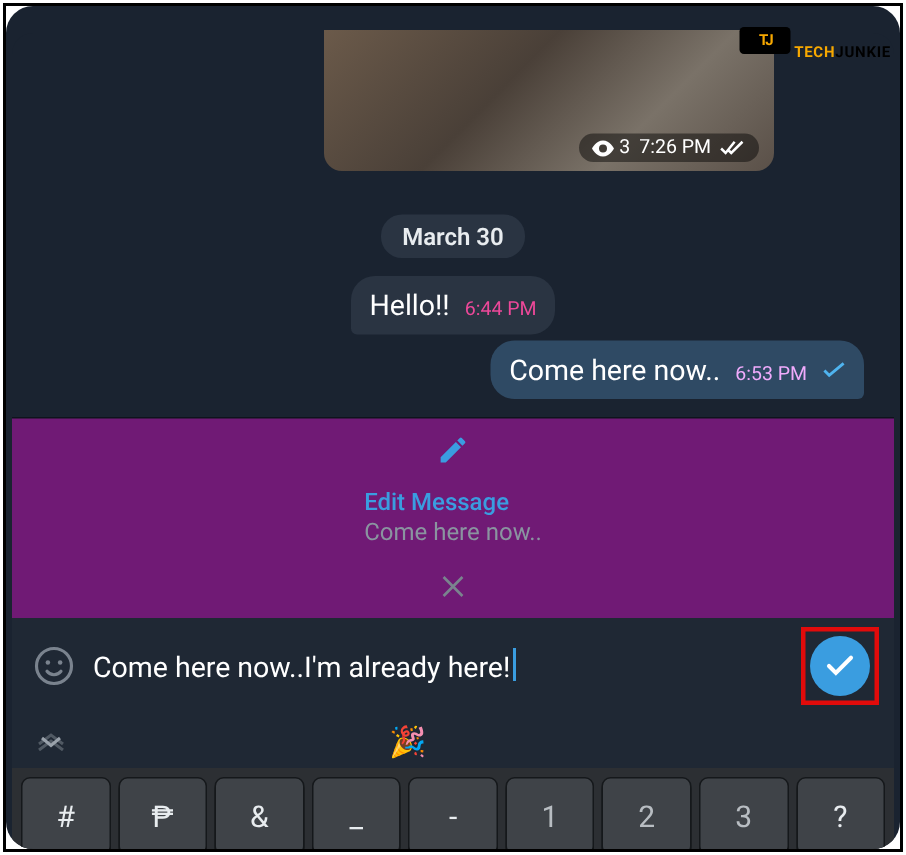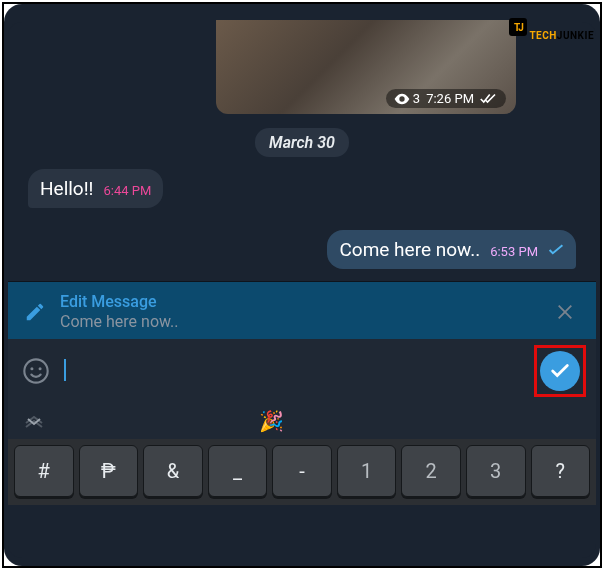--- a/index.html
+++ b/index.html
@@ -22,21 +22,21 @@
   .watermark {
     position: absolute;
     top: 2px; right: 6px;
     z-index: 50;
     display: flex;
     align-items: center;
     gap: 2px;
     height: 18px;
   }
   .watermark .tj-logo {
-    width: 18px; height: 18px;
+    width: 34px; height: 18px;
     background: #000;
     border-radius: 3px;
     display: flex;
     align-items: center;
     justify-content: center;
     font-size: 10px;
     font-weight: 700;
     color: #f7a800;
     letter-spacing: -1px;
     margin-top: 24px;
@@ -103,36 +103,36 @@
     display: inline-flex;
     align-items: center;
     gap: 3px;
   }
   .ticks {
     display: inline-flex;
     color: #fff;
   }
 
   .date-pill {
-    margin: 14px auto 12px;
+    margin: 29px auto 12px;
     background: #2a3442;
     color: #e8ecef;
     font-size: 16px;
     font-weight: 600;
     padding: 5px 14px;
     border-radius: 14px;
-    font-style: italic;
   }
 
   .row-in {
     align-self: flex-start;
     display: flex;
     align-items: flex-end;
     gap: 8px;
-    margin-bottom: 22px;
+    margin-bottom: 4px;
+    justify-content: center;
   }
   .bubble-in {
     background: #2a3442;
     color: #fff;
     font-size: 19px;
     padding: 8px 12px;
     border-radius: 16px 16px 16px 4px;
     display: flex;
     align-items: baseline;
     gap: 10px;
@@ -160,22 +160,23 @@
   }
   .bubble-out .time { color: #f0abfc; font-size: 13px; }
   .bubble-out .tick { color: #4fb4ef; font-size: 16px; }
 
   
   .edit-panel {
     display: flex;
     align-items: center;
     padding: 10px 16px 8px;
     border-top: 1px solid #0e141c;
-    background: #0c4a6e;
+    background: #701a75;
     gap: 14px;
+    flex-direction: column;
   }
   .edit-panel .pencil {
     color: #3a9de0;
     width: 22px; height: 22px;
     flex: 0 0 22px;
   }
   .edit-texts { flex: 1; }
   .edit-title { color: #3a9de0; font-size: 16px; font-weight: 500; }
   .edit-sub { color: #8a94a0; font-size: 16px; margin-top: 1px; }
   .edit-close { color: #7a838e; font-size: 22px; cursor: pointer; padding: 4px 6px; }
@@ -330,21 +331,21 @@
       <div class="input-row">
         <span class="emoji-btn">
           <svg viewBox="0 0 24 24" width="28" height="28">
               <circle cx="12" cy="12" r="10" fill="none" stroke="currentColor" stroke-width="1.8"></circle>
               <circle cx="8.5" cy="10" r="1.3" fill="currentColor"></circle>
               <circle cx="15.5" cy="10" r="1.3" fill="currentColor"></circle>
               <path d="M8 15c1 1.3 2.4 2 4 2s3-.7 4-2" fill="none" stroke="currentColor" stroke-width="1.8" stroke-linecap="round"></path>
             </svg>
         </span>
         <div class="input-field">
-          <span class="caret"></span>
+          <span>Come here now..I'm already here!</span><span class="caret"></span>
         </div>
         <div class="send-wrap">
           <div class="send-btn">
             <svg width="22" height="22" viewBox="0 0 24 24">
                 <path fill="none" stroke="currentColor" stroke-width="3" stroke-linecap="round" d="M4 12l5 5L20 6"></path>
               </svg>
           </div>
         </div>
       </div>
 

